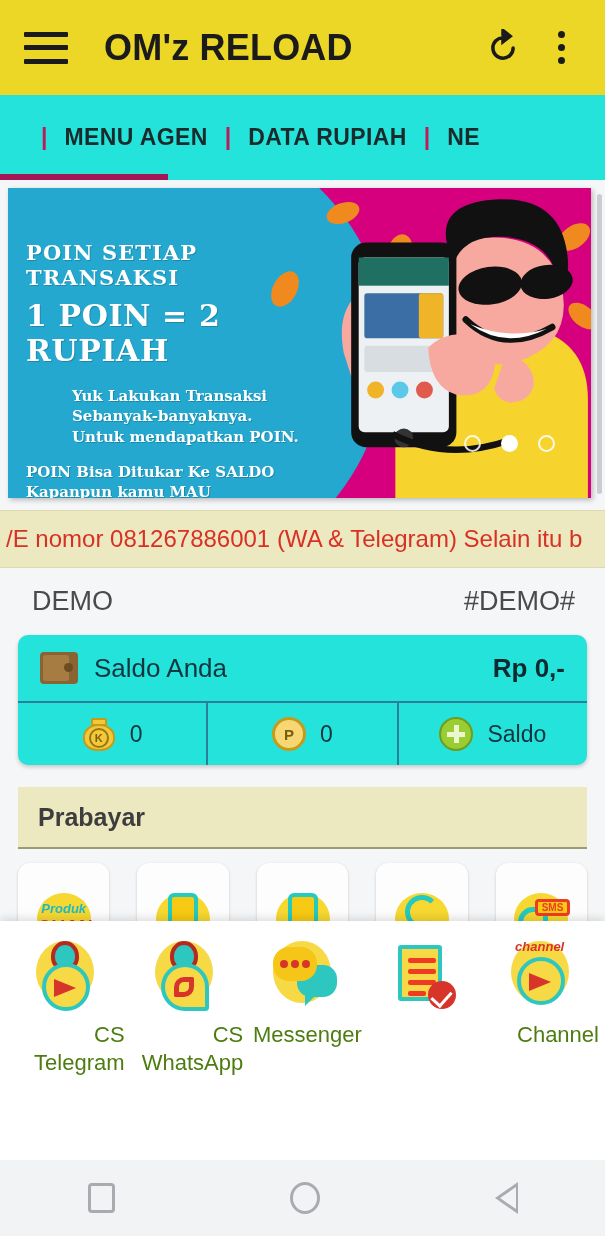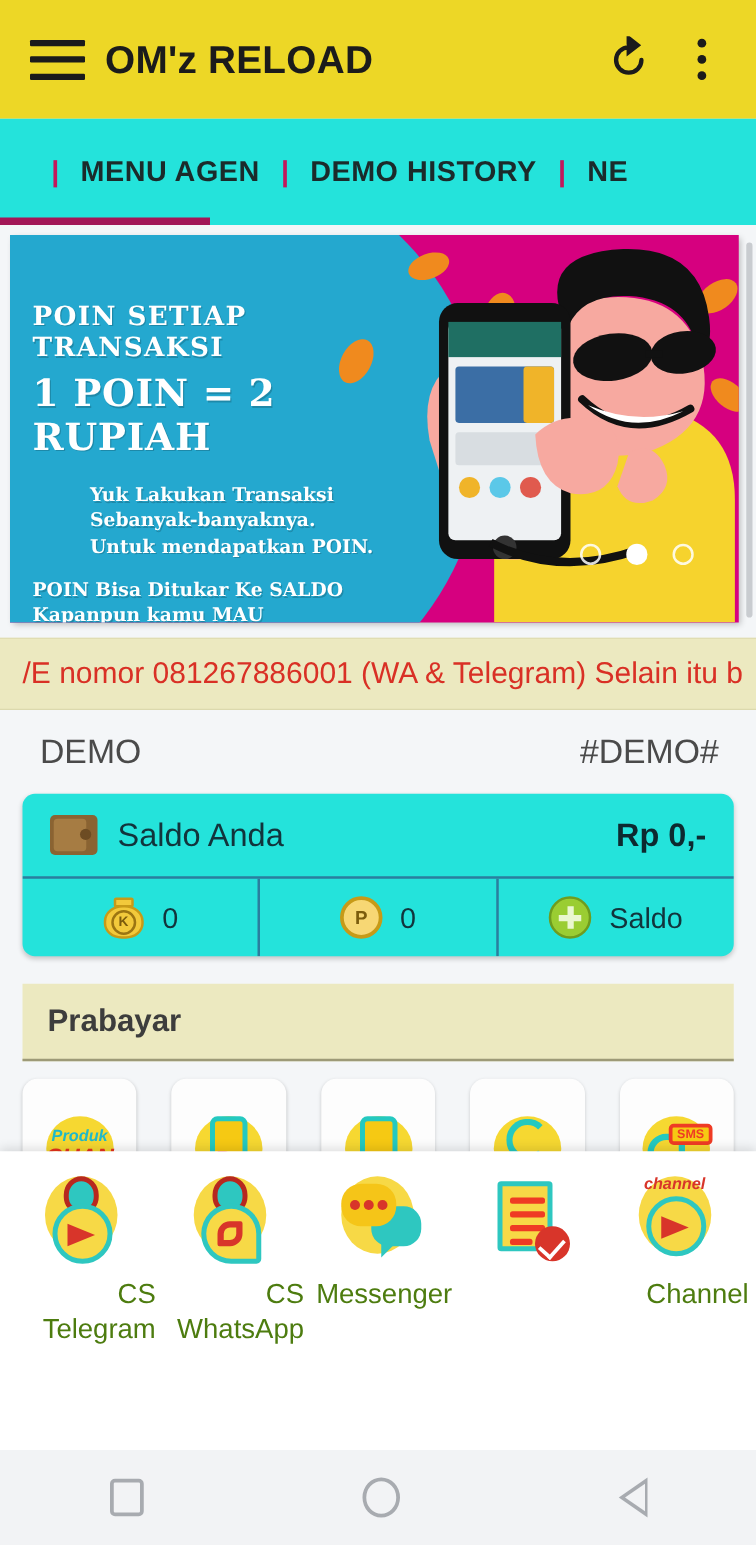--- a/index.html
+++ b/index.html
@@ -13,21 +13,21 @@
 
   
   .appbar {
     height: 95px; background: #edd726;
     display: flex; align-items: center; padding: 0 24px;
   }
   .hamburger { width: 44px; height: 32px; display: flex; flex-direction: column;
     justify-content: space-between; cursor: pointer; flex: 0 0 auto; }
   .hamburger span { display: block; height: 5px; background: #1b1b1b; border-radius: 1px; }
   .app-title {
-    flex: 1; margin-left: 16px; font-size: 31px; font-weight: bold;
+    flex: 1; margin-left: 36px; font-size: 36px; font-weight: bold;
     color: #1b1b1b; letter-spacing: .2px; white-space: nowrap;
   }
   .icon-btn { flex: 0 0 auto; display: flex; align-items: center; justify-content: center;
     cursor: pointer; }
   .refresh-btn { width: 48px; height: 48px; }
   .overflow-btn { width: 40px; height: 48px; margin-left: 14px; }
   .dot3 { display: flex; flex-direction: column; gap: 6px; align-items: center; }
   .dot3 i { width: 7px; height: 7px; border-radius: 50%; background: #1b1b1b; display: block; }
 
   
@@ -72,21 +72,21 @@
     border: 2px solid rgba(255,255,255,.85); background: transparent; }
   .dots i.active { background: #ffffff; }
   .vscroll { position: absolute; right: 3px; top: 14px; width: 5px; height: 300px;
     background: #c9ccd0; border-radius: 3px; }
 
   
   .marquee {
     height: 58px; background: #ece9c0; display: flex; align-items: center;
     overflow: hidden; border-top: 1px solid #dcd9ad; border-bottom: 1px solid #dcd9ad;
   }
-  .marquee-text { font-size: 24px; color: #d93025; white-space: nowrap; margin-left: 18px; }
+  .marquee-text { font-size: 24px; color: #d93025; white-space: nowrap; margin-left: 6px; }
 
   
   .demorow { display: flex; align-items: center; justify-content: space-between;
     padding: 18px 30px 10px 32px; }
   .demorow span { font-size: 27px; font-weight: normal; color: #4a4a4a; }
 
   
   .balance-wrap { padding: 8px 18px 0 18px; }
   .balance {
     background: #24e3db; border-radius: 10px; overflow: hidden;
@@ -240,21 +240,21 @@
         <i></i>
         <i></i>
       </span>
     </div>
   </div>
 
   <div class="tabbar">
     <div class="tab-sep">|</div>
     <div class="tab">MENU AGEN</div>
     <div class="tab-sep">|</div>
-    <div class="tab">DEMO HISTORY</div>
+    <div class="tab">DATA RUPIAH</div>
     <div class="tab-sep">|</div>
     <div class="tab">NE</div>
     <div class="tab-underline"></div>
   </div>
 
   <div class="banner-wrap">
     <div class="banner">
       <div class="banner-blue"></div>
 
       <div class="coin" style="left:265px;top:82px;width:24px;height:38px;transform:rotate(28deg)"></div>

